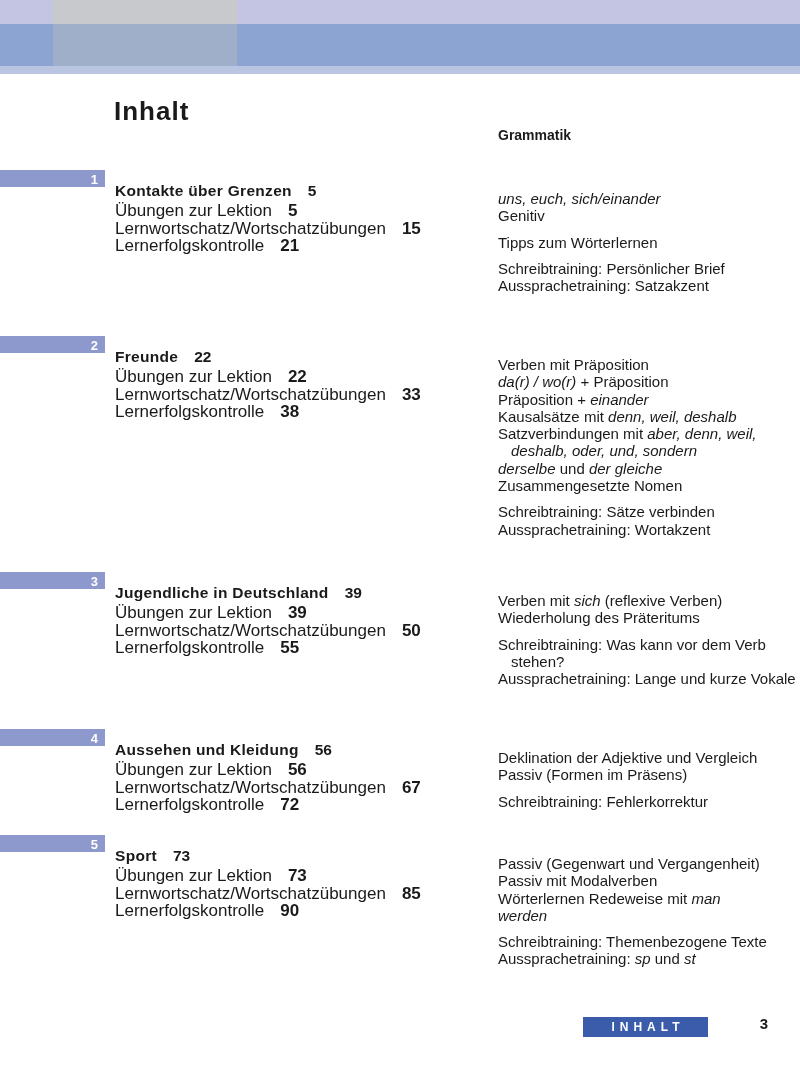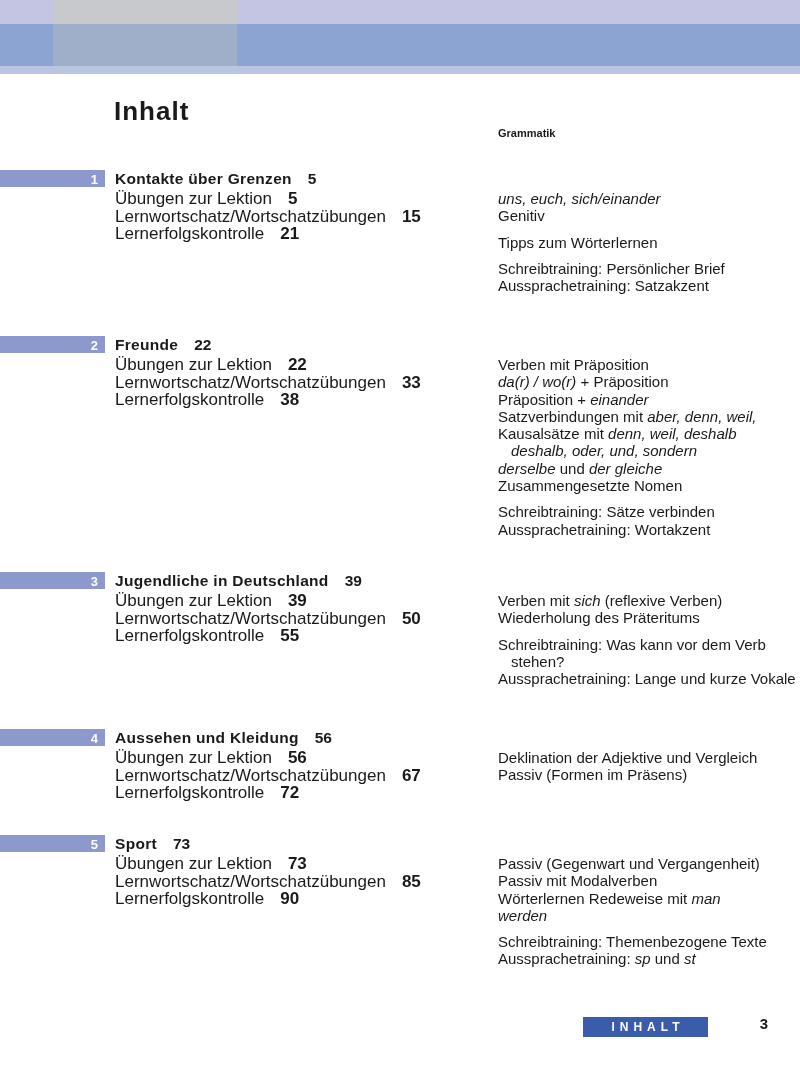--- a/index.html
+++ b/index.html
@@ -14,34 +14,34 @@
   .band-medium { top:24px; height:42px; background:var(--band-medium); }
   .band-strip  { top:66px; height:8px;  background:var(--band-strip); }
   .gray-block-top { position:absolute; left:53px; top:0; width:184px; height:24px; background:var(--gray-light); }
   .gray-block-mid { position:absolute; left:53px; top:24px; width:184px; height:42px; background:var(--gray-medium); }
 
   .doc-title {
     position:absolute; left:114px; top:96px; font-size:26px; font-weight:bold;
     letter-spacing:1px; color:var(--text);
   }
   .grammar-header {
-    position:absolute; left:498px; top:127px; font-size:11px; font-weight:bold;
+    position:absolute; left:498px; top:127px; font-size:14px; font-weight:bold;
   }
 
   
   .section { position:absolute; left:0; width:800px; }
   .num-bar {
     position:absolute; left:0; top:0; width:105px; height:17px;
     background:var(--section-bar); text-align:right;
   }
   .num-bar .num {
     color:#ffffff; font-weight:bold; font-size:13px; line-height:17px; padding-right:7px;
     display:inline-block;
   }
-  .left-col { position:absolute; left:115px; top:0; width:330px; }
+  .left-col { position:absolute; left:115px; top:12px; width:330px; }
   .sec-title-row { line-height:17px; white-space:nowrap; }
   .sec-title { font-weight:bold; font-size:15.5px; letter-spacing:0.3px; }
   .sec-page  { font-weight:bold; font-size:15.5px; margin-left:16px; }
   .sec-items { margin-top:3px; }
   .sec-item  { line-height:17.5px; font-size:17px; white-space:nowrap; }
   .item-page { font-weight:bold; margin-left:16px; }
 
   .grammar-col { position:absolute; left:498px; top:20px; width:292px; font-size:15px; }
   .g-group { margin-bottom:9px; }
   .g-line  { line-height:17.3px; white-space:nowrap; }
@@ -115,22 +115,22 @@
             <div class="sec-item"><span>Übungen zur Lektion</span><span class="item-page">22</span></div>
             <div class="sec-item"><span>Lernwortschatz/Wortschatzübungen</span><span class="item-page">33</span></div>
             <div class="sec-item"><span>Lernerfolgskontrolle</span><span class="item-page">38</span></div>
           </div>
       </div>
       <div class="grammar-col">
           <div class="g-group">
             <div class="g-line"><span>Verben mit Präposition</span></div>
             <div class="g-line"><span class="it">da(r) / wo(r)</span><span> + Präposition</span></div>
             <div class="g-line"><span>Präposition + </span><span class="it">einander</span></div>
+            <div class="g-line"><span>Kausalsätze mit </span><span class="it">denn, weil, deshalb</span></div>
             <div class="g-line"><span>Satzverbindungen mit </span><span class="it">aber, denn, weil,</span></div>
-            <div class="g-line"><span>Kausalsätze mit </span><span class="it">denn, weil, deshalb</span></div>
             <div class="g-line indent"><span class="it">deshalb, oder, und, sondern</span></div>
             <div class="g-line"><span class="it">derselbe</span><span> und </span><span class="it">der gleiche</span></div>
             <div class="g-line"><span>Zusammengesetzte Nomen</span></div>
           </div>
           <div class="g-group">
             <div class="g-line"><span>Schreibtraining: Sätze verbinden</span></div>
             <div class="g-line"><span>Aussprachetraining: Wortakzent</span></div>
           </div>
         </div>
     </div>
@@ -173,20 +173,23 @@
         <div class="sec-items">
             <div class="sec-item"><span>Übungen zur Lektion</span><span class="item-page">56</span></div>
             <div class="sec-item"><span>Lernwortschatz/Wortschatzübungen</span><span class="item-page">67</span></div>
             <div class="sec-item"><span>Lernerfolgskontrolle</span><span class="item-page">72</span></div>
           </div>
       </div>
       <div class="grammar-col">
           <div class="g-group">
             <div class="g-line"><span>Deklination der Adjektive und Vergleich</span></div>
             <div class="g-line"><span>Passiv (Formen im Präsens)</span></div>
+          </div>
+          <div class="g-group">
+            <div class="g-line"><span>Schreibtraining: Fehlerkorrektur</span></div>
           </div>
         </div>
     </div>
 
     <div class="section" style="top: 835px;">
       <div class="num-bar">
         <span class="num">5</span>
       </div>
       <div class="left-col">
         <div class="sec-title-row">

